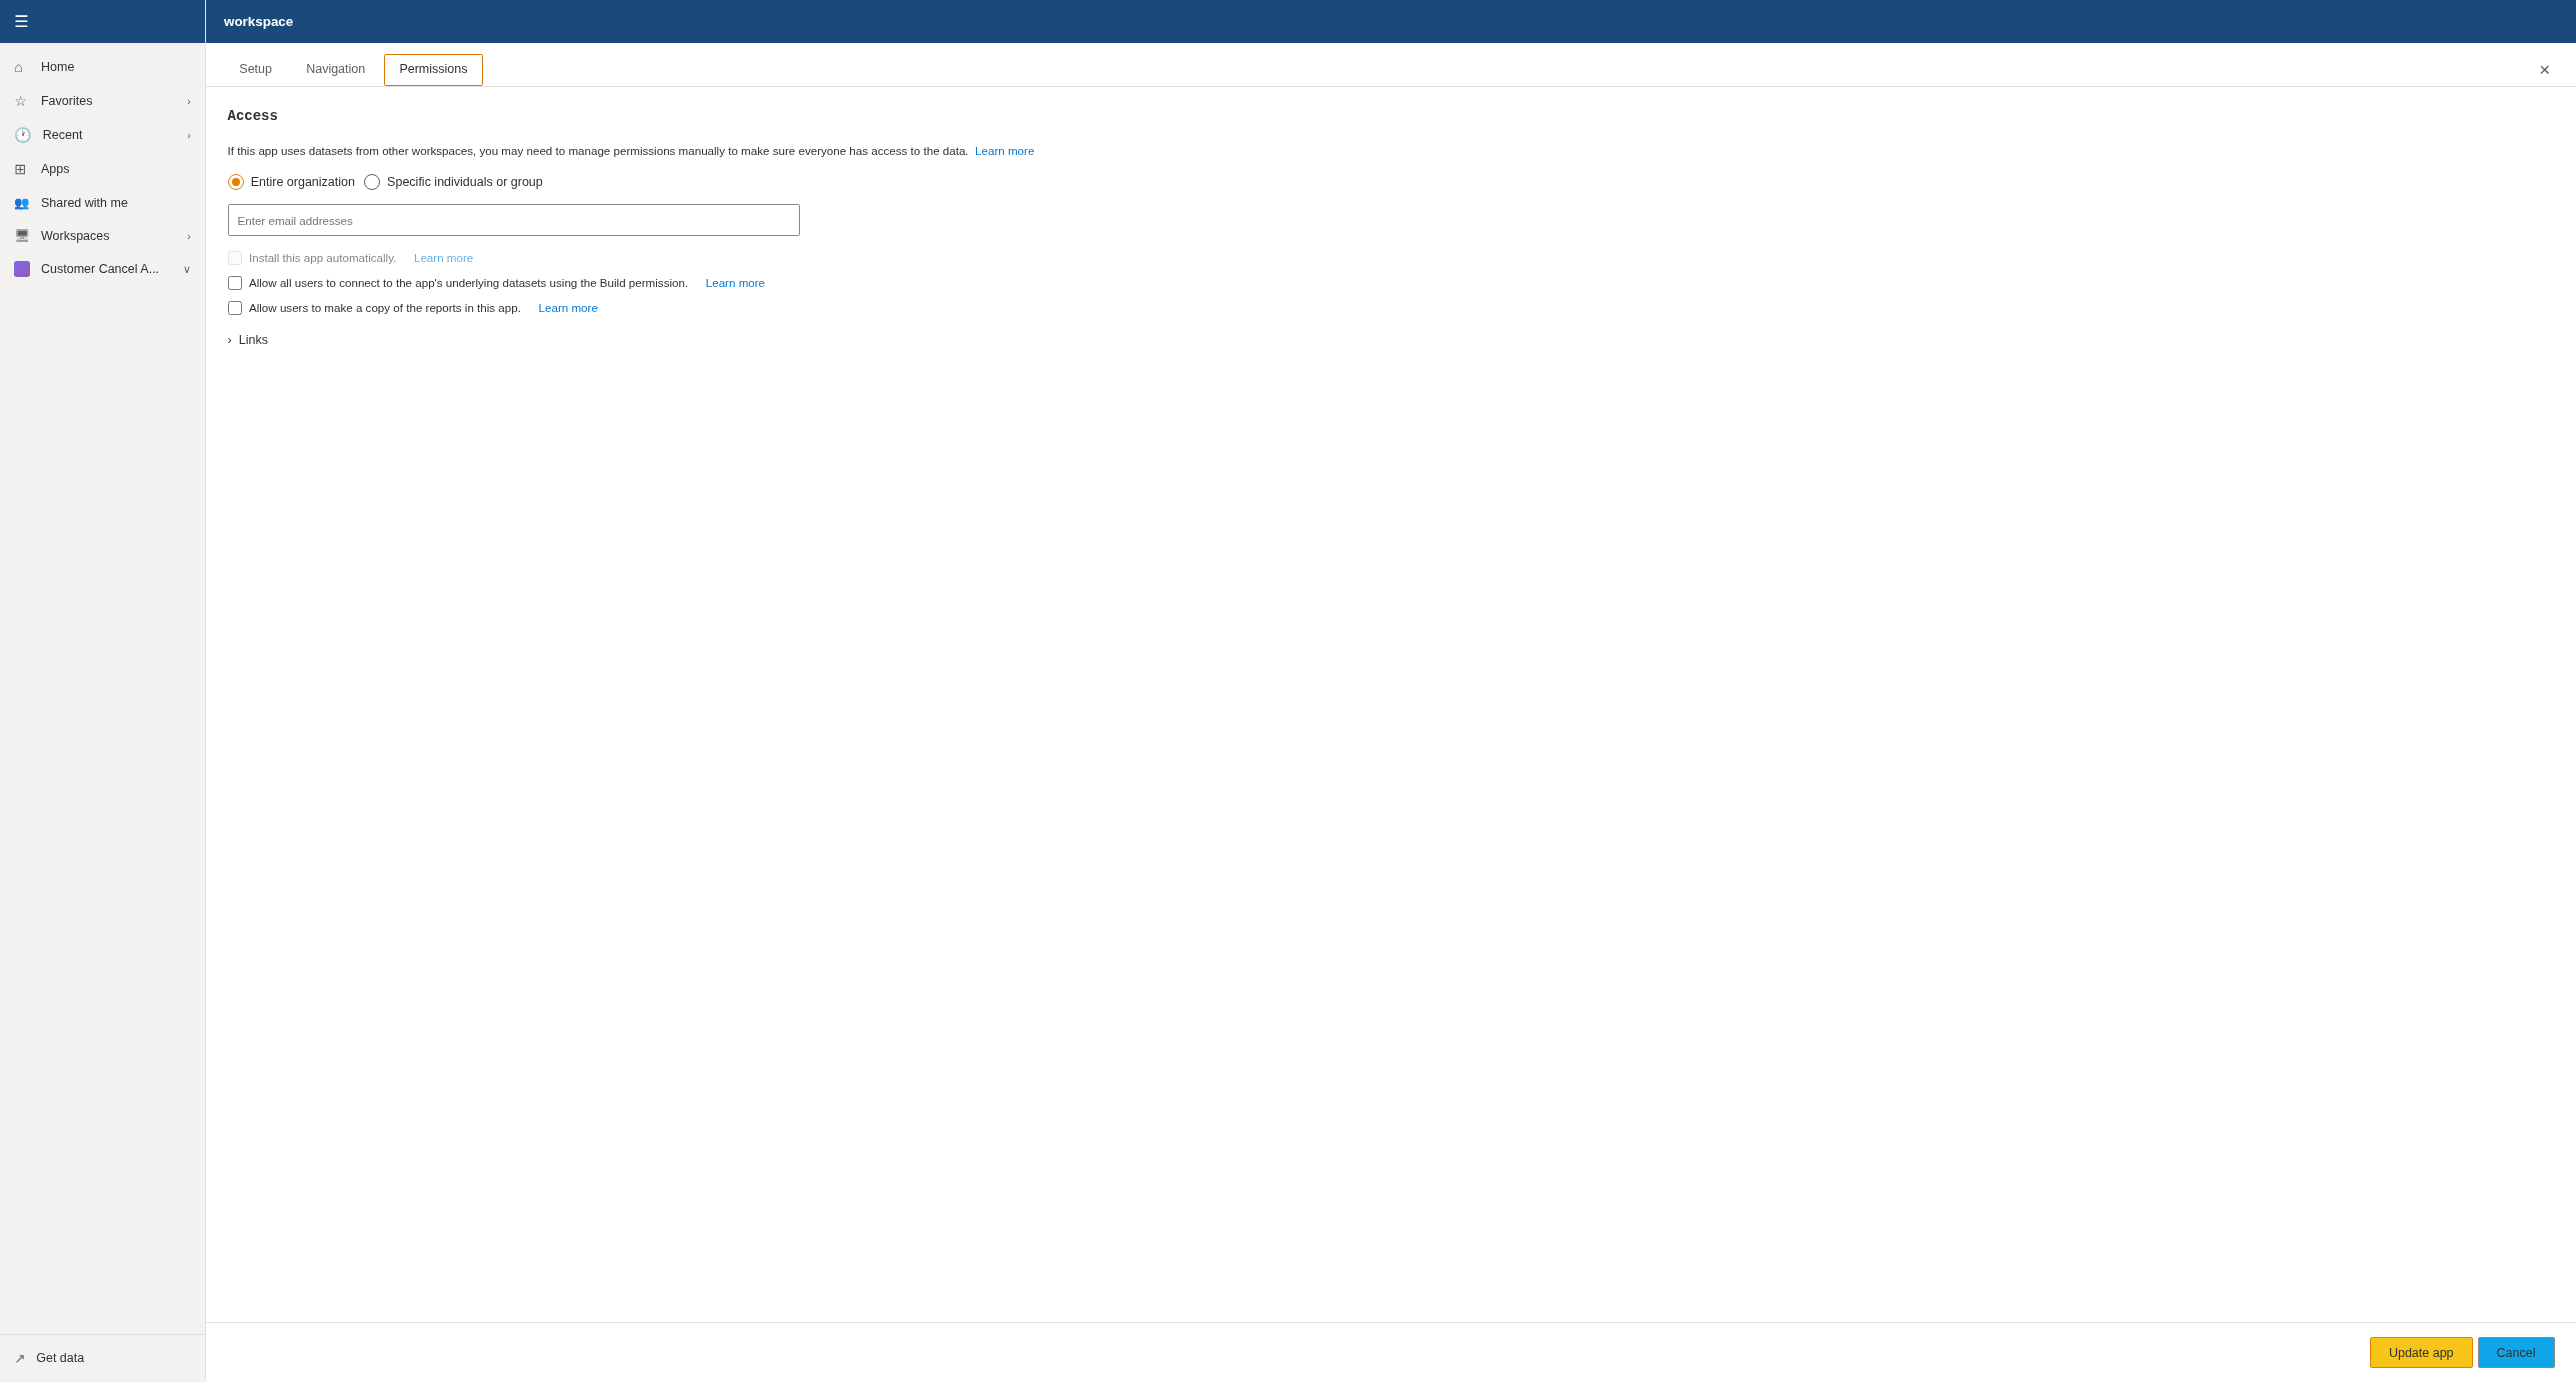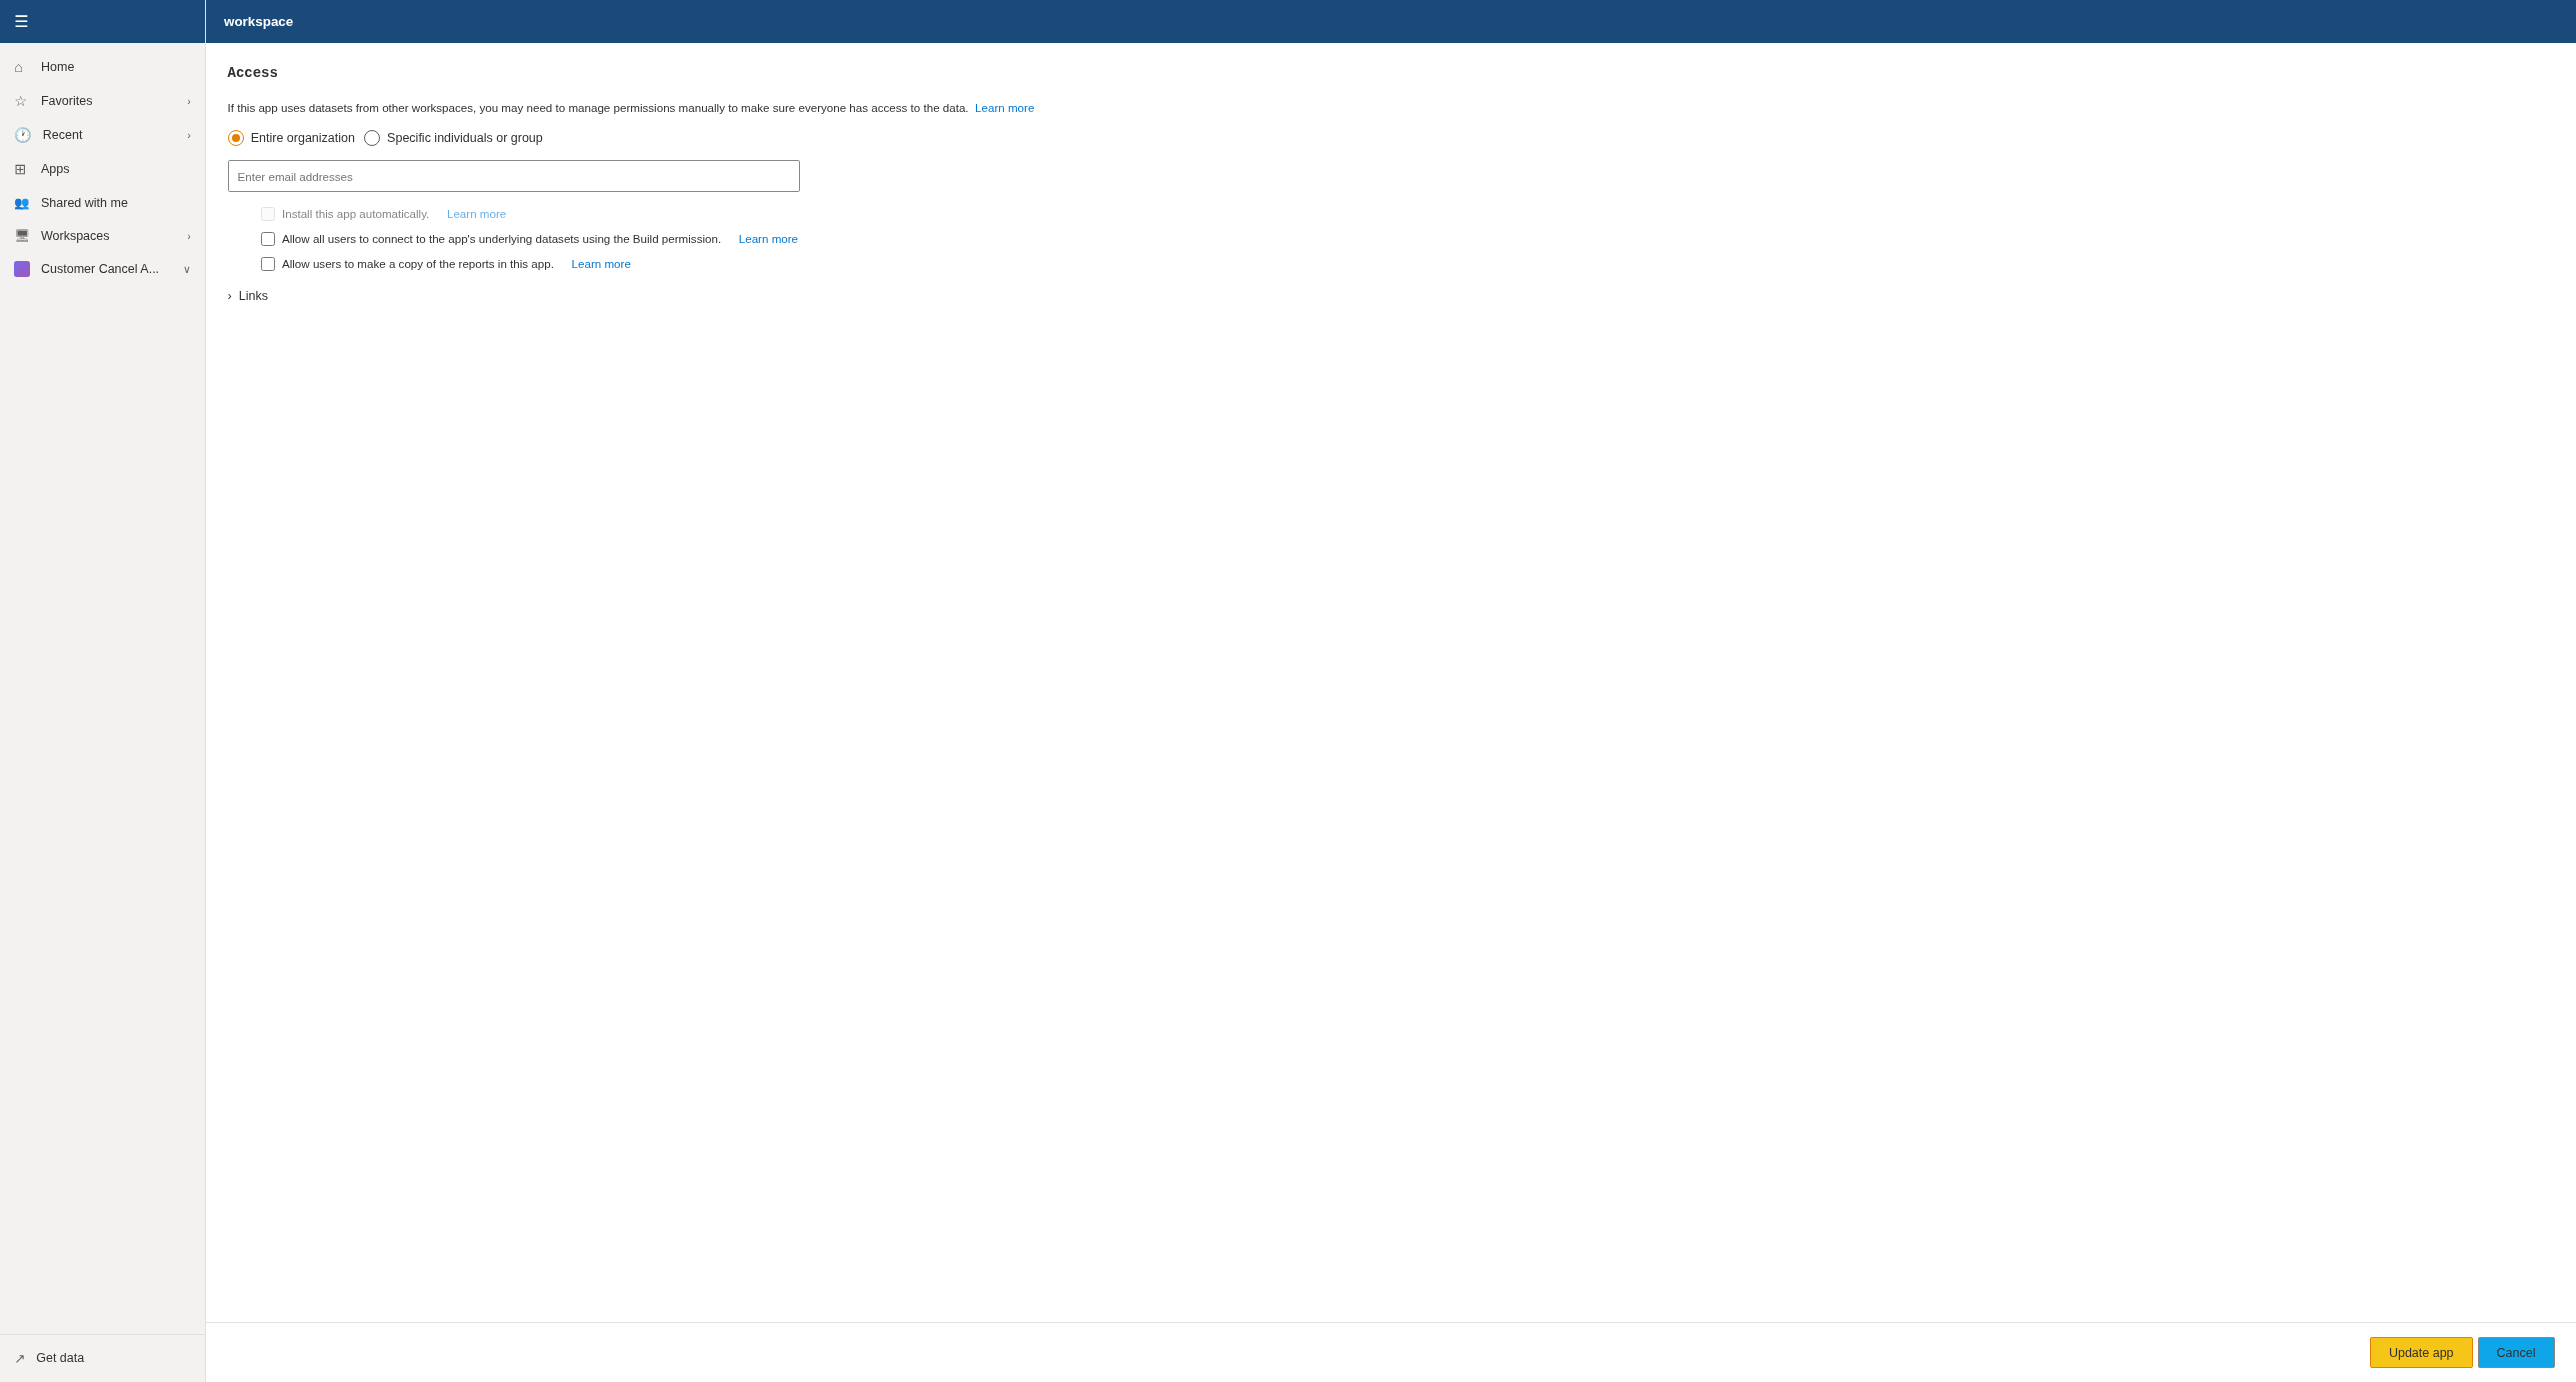--- a/index.html
+++ b/index.html
@@ -191,21 +191,20 @@
     }
 
     .checkbox-group { display: flex; flex-direction: column; gap: 10.7px; margin-bottom: 0; }
     .checkbox-label {
       display: flex;
       align-items: center;
       gap: 7.2px;
       font-size: 11.6px;
       color: #323130;
       cursor: pointer;
-      margin-left: 33px;
     }
     .checkbox-input {
       width: 14.3px; height: 14.3px;
       cursor: pointer;
       accent-color: #0078d4;
     }
     .checkbox-disabled {
       opacity: 0.6;
     }
 
@@ -307,20 +306,32 @@
 </div>
 
 <div class="main">
 
   <div class="topbar">
     <span>workspace</span>
   </div>
 
   <div class="content-area">
 
+    <div class="tabs">
+      <div class="tab">
+        <span>Setup</span>
+      </div>
+      <div class="tab">
+        <span>Navigation</span>
+      </div>
+      <div class="tab active">
+        <span>Permissions</span>
+      </div>
+      <button class="close-btn" style="margin-left:auto;">✕</button>
+    </div>
 
     <div class="body-content">
       <h2 class="section-title">Access</h2>
       <p class="section-desc">
         <span>If this app uses datasets from other workspaces, you may need to manage permissions manually to make sure everyone has access to the data.</span>
         &nbsp;<a class="learn-more-link" href="#">Learn more</a>
       </p>
 
       
       <div class="radio-group">

